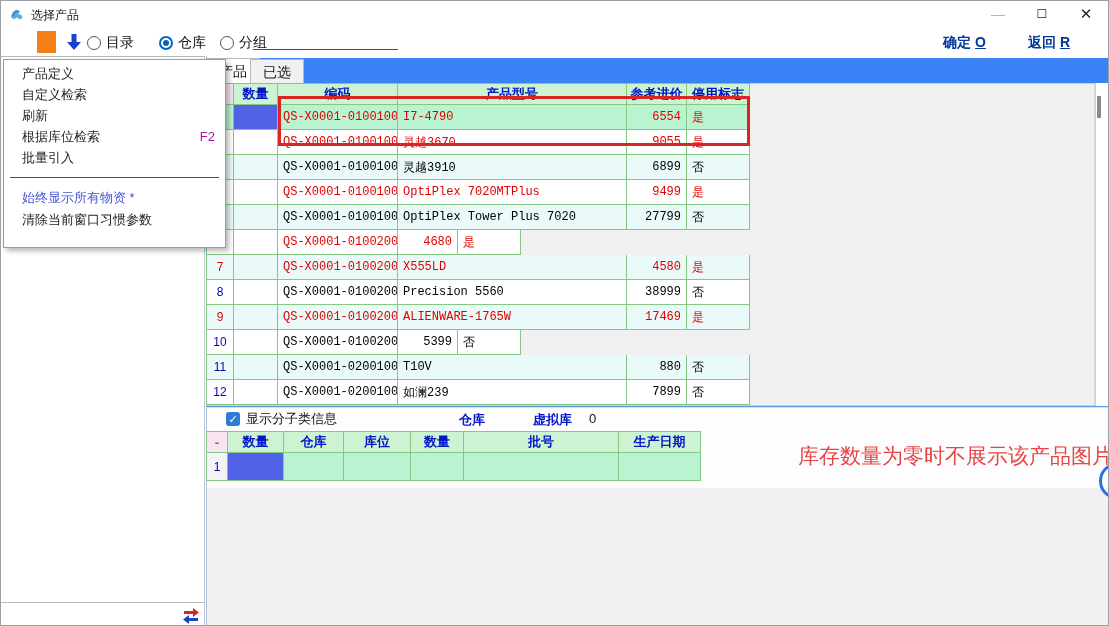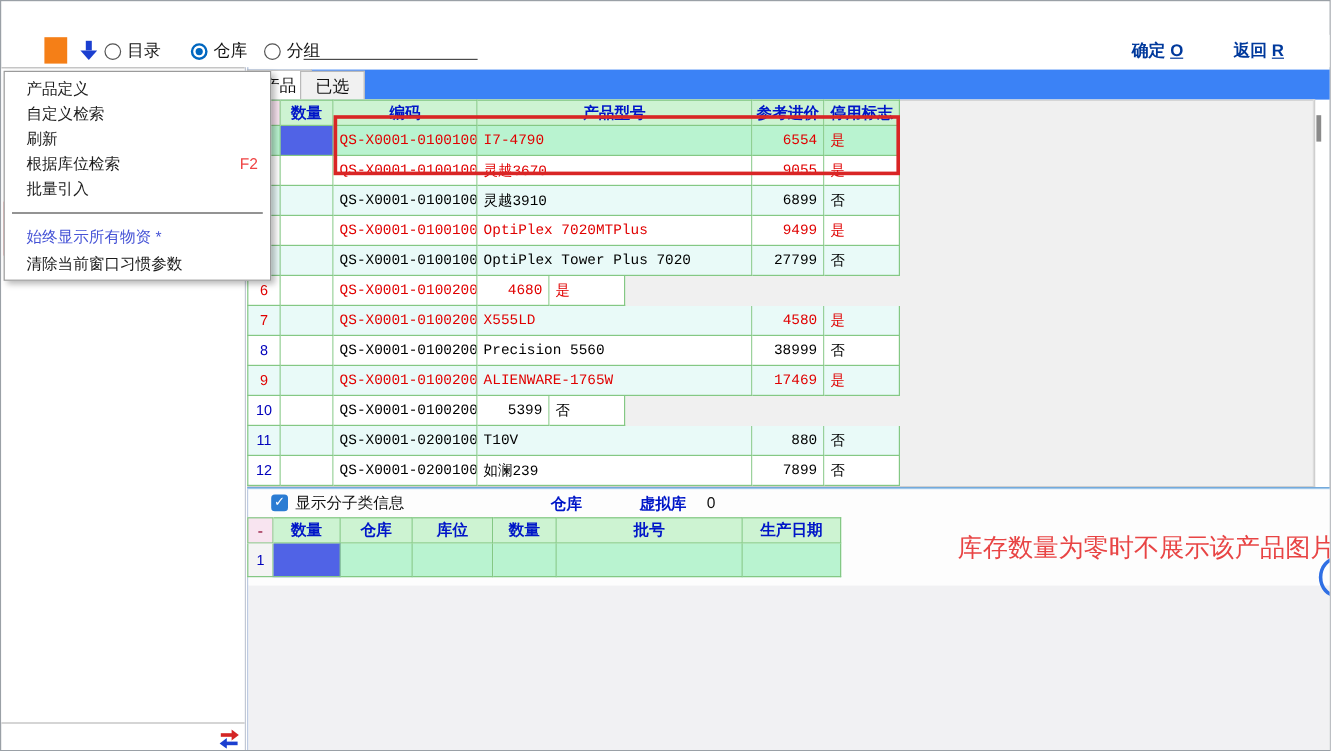--- a/index.html
+++ b/index.html
@@ -78,32 +78,42 @@
   .sgrow.data .sgc { background:#b9f3d0; }
   .sgrow.data .s0 { background:#f4f4f4; color:#0000bb; font-size:12px; }
   .sgrow.data .s1 { background:#5063e6; }
   
   .red-note { position:absolute; left:797px; top:441px; font-family:"DejaVu Serif","Liberation Serif",serif; font-size:21px; color:#e84444; white-space:nowrap; }
   .blue-arc { position:absolute; left:1098px; top:463px; width:30px; height:34px; border:3px solid #2f6fe4; border-radius:50%; background:transparent; }
   .red-box { position:absolute; border:3px solid #d92525; background:transparent; z-index:6; }
   .red-box.b1 { left:277px; top:95px;  width:472px; height:50px; }
   .red-box.b2 { left:2px;   top:167px; width:213px; height:45px; }
   
-  .ctx-menu { position:absolute; left:2px; top:58px; width:223px; z-index:10; background:#fff; border:1px solid #9b9b9b; box-shadow:3px 3px 5px rgba(0,0,0,.28); padding:3px 0 2px 0; }
+  .ctx-menu { position:absolute; left:2px; top:58px; width:223px; z-index:10; background:#fff; border:1px solid #9b9b9b; box-shadow:3px 3px 5px rgba(0,0,0,.28); padding:3px 0 16px 0; }
   .ctx-item { height:21px; line-height:21px; padding:0 10px 0 18px; font-size:13px; color:#1c1c1c; display:flex; justify-content:space-between; cursor:default; }
-  .ctx-item .sc { color:#ef4444; }
+  .ctx-item .sc { color:#a21caf; }
   .ctx-item.hl { color:#4653d6; height:23px; line-height:23px; }
   .ctx-sep { border-top:1px solid #4d4d4d; margin:9px 6px 8px 6px; }
   .ctx-item.last { height:22px; line-height:22px; }
 </style>
 </head>
 <body>
 
 <div class="win">
 
+  <div class="titlebar">
+    <svg class="app-icon" viewBox="0 0 16 16">
+      <path d="M2 11 C3 6 6 3 9 4 C12 5 11 8 8 8 C11 8 14 9 13 12 C12 14 9 13 8 11 C7 13 4 14 2 11 Z" fill="#3aa0d8" opacity="0.85"></path>
+      <path d="M4 10 C5 7 7 5 9 6" stroke="#1565c0" stroke-width="1" fill="none"></path>
+    </svg>
+    <span class="title-text">选择产品</span>
+    <div class="winbtn min">—</div>
+    <div class="winbtn max">☐</div>
+    <div class="winbtn cls">✕</div>
+  </div>
 
   <div class="toolbar">
     <div class="orange-sq"></div>
     <svg class="dl-arrow" viewBox="0 0 16 18">
       <rect x="5.5" y="1" width="5" height="8" fill="#1b3fd0"></rect>
       <polygon points="1,9 15,9 8,17" fill="#1b3fd0"></polygon>
     </svg>
     <div class="radio-item" style="left:50px">
       <span class="rdot"></span>
       <span>目录</span>

